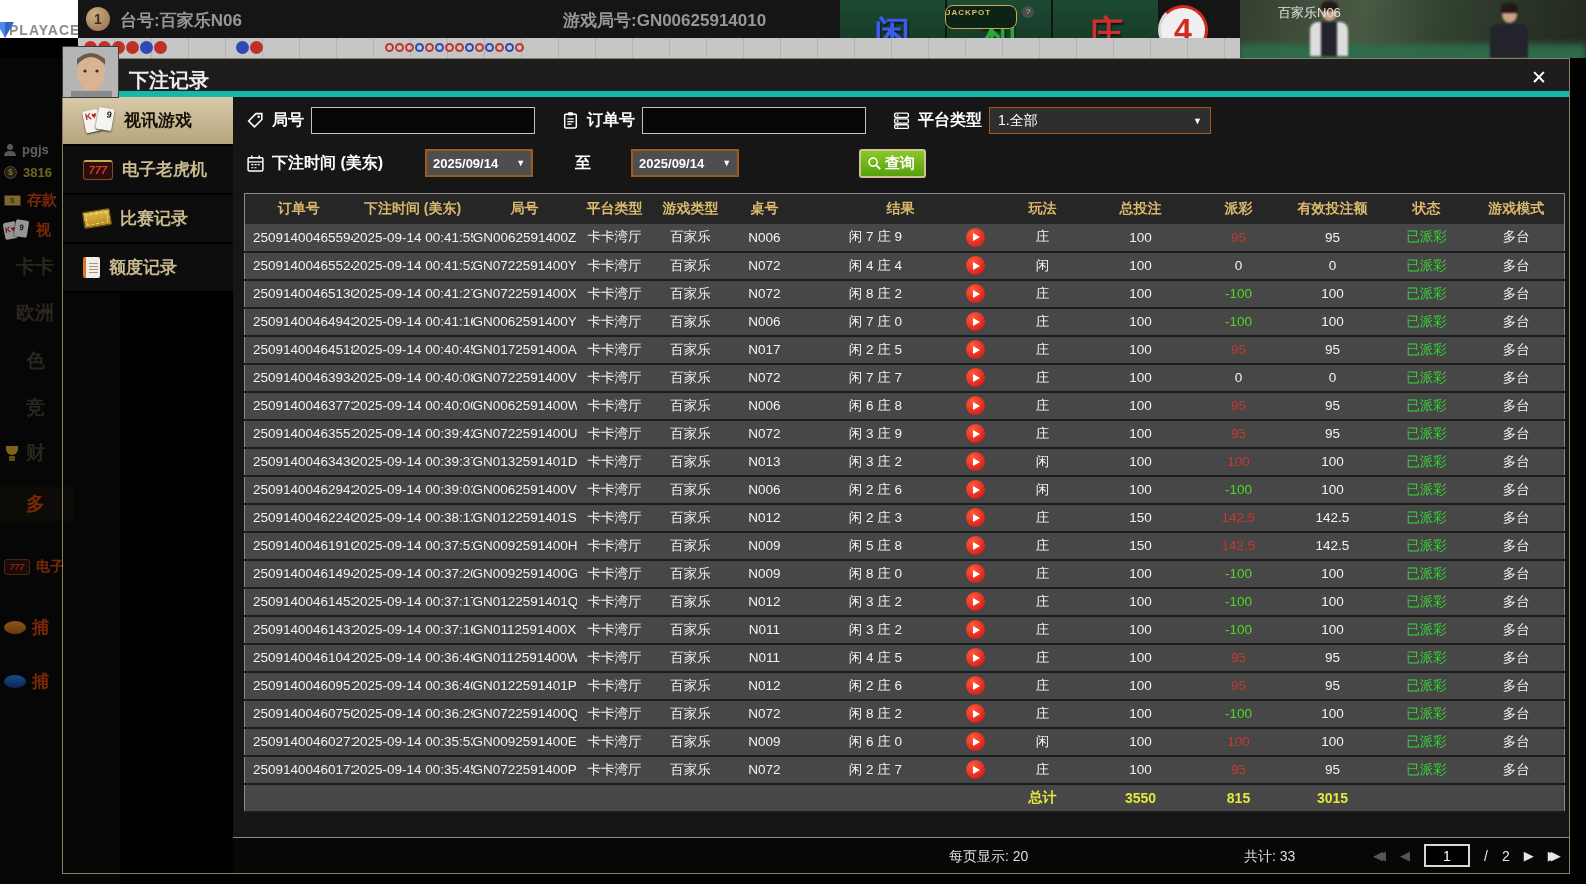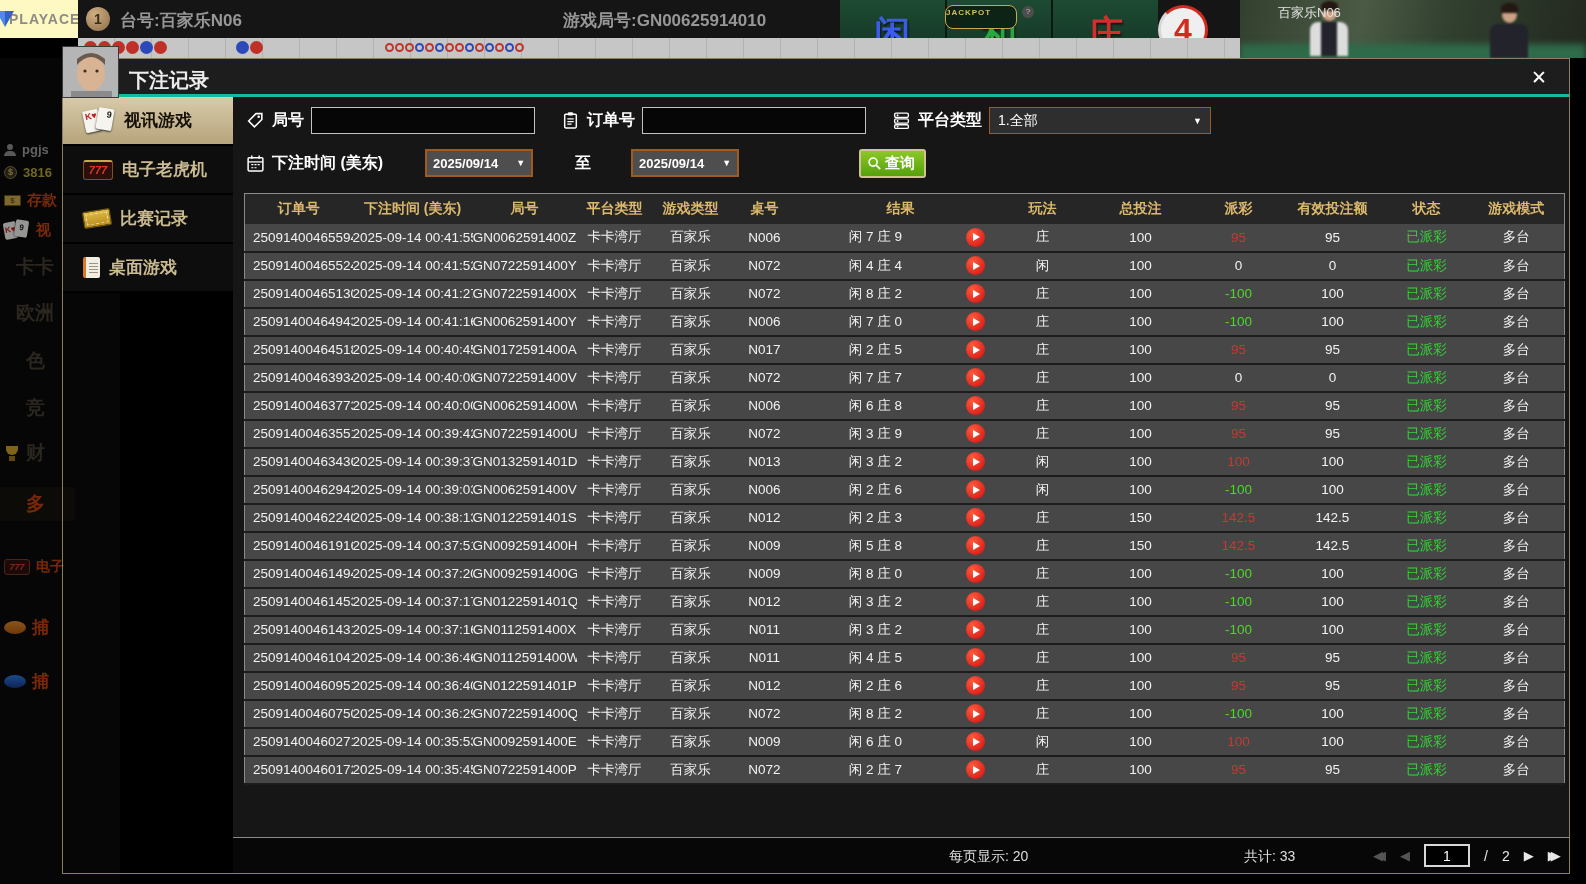--- a/index.html
+++ b/index.html
@@ -1,21 +1,21 @@
 <!DOCTYPE html>
 <html><head>
 <meta charset="utf-8">
 <style>
   * { margin:0; padding:0; box-sizing:border-box; }
   html,body { width:1586px; height:884px; background:#000; overflow:hidden;
               font-family:"Liberation Sans", sans-serif; position:relative; }
 
   
-  .logo-area { position:absolute; left:0; top:0; width:78px; height:38px; background:#fef9c3;
-               display:flex; align-items:center; padding-left:5px; gap:4px; z-index:1; }
+  .logo-area { position:absolute; left:0; top:0; width:78px; height:38px; background:#ffffff;
+               display:flex; align-items:flex-end; padding-left:5px; gap:4px; z-index:1; }
   .logo-mark { width:17px; height:16px; position:relative; }
   .logo-mark i { position:absolute; width:0; height:0; }
   .logo-mark .t1 { border-left:9px solid #2f63c8; border-bottom:16px solid transparent; left:0; }
   .logo-mark .t2 { border-right:9px solid #4f8ae8; border-bottom:16px solid transparent; right:0; }
   .logo-text { color:#8f8b84; font-size:14px; font-weight:bold; letter-spacing:1px; }
 
   .topbar { position:absolute; left:78px; top:0; width:1162px; height:38px; background:#151515; z-index:1; }
   .round-badge { position:absolute; left:8px; top:7px; width:24px; height:24px; border-radius:50%;
                  background:radial-gradient(circle at 35% 30%, #cfae84, #8d6d48); color:#3c2d16;
                  font-size:14px; font-weight:bold; display:flex; align-items:center; justify-content:center; }
@@ -90,21 +90,21 @@
 
   .backdrop { position:absolute; left:0; top:58px; right:0; bottom:0; background:rgba(0,0,0,.38); z-index:5; }
 
   .avatar { position:absolute; left:62px; top:46px; width:57px; height:52px; z-index:30; overflow:hidden;
             background:linear-gradient(#9a9a9a,#bdbdbd); border:1px solid #3a3a3a; }
 
   
   .modal { position:absolute; left:62px; top:58px; width:1508px; height:816px; z-index:10;
            border:1px solid #8a7f5e; background:transparent; }
   .m-title { position:absolute; left:0; top:0; right:0; height:38px; background:#1d1d1d;
-             border-bottom:3px solid #14b8a6; }
+             border-bottom:6px solid #14b8a6; }
   .m-title h1 { position:absolute; left:66px; top:8px; color:#ededed; font-size:20px; font-weight:600; }
   .m-close { position:absolute; right:22px; top:8px; color:#fff; font-size:19px; cursor:pointer; line-height:22px; }
 
   .m-menu { position:absolute; left:0; top:38px; width:170px; }
   .menu-item { height:49px; background:#0d0d0d; border-bottom:2px solid #000; display:flex; align-items:center;
                gap:9px; padding-left:20px; position:relative; cursor:pointer; }
   .menu-item span.lbl { color:#cbbb91; font-weight:bold; font-size:17px; }
   .menu-item.active { background:linear-gradient(#d8cbaa,#b6a47c); }
   .menu-item.active span.lbl { color:#161006; }
   .menu-item.active::after { content:""; position:absolute; right:-11px; top:50%; transform:translateY(-50%);
@@ -332,21 +332,21 @@
     <div class="menu-item">
       <span class="mi-777">777</span>
       <span class="lbl">电子老虎机</span>
     </div>
     <div class="menu-item">
       <span class="mi-ticket"></span>
       <span class="lbl">比赛记录</span>
     </div>
     <div class="menu-item">
       <span class="mi-doc"></span>
-      <span class="lbl">桌面游戏</span>
+      <span class="lbl">额度记录</span>
     </div>
   </div>
 
   <div class="m-content">
     <div class="filter-row1">
       <svg width="19" height="19" viewBox="0 0 18 18">
           <path d="M2.5 9.5 L9.5 2.5 H15 V8 L8 15 Z" fill="none" stroke="#fff" stroke-width="1.5"></path>
           <circle cx="12" cy="5.5" r="1.2" fill="#fff"></circle>
         </svg>
       <span class="f-gap-s"></span>
@@ -800,20 +800,28 @@
             <td><span class="play-btn">
                 <i></i>
               </span></td>
             <td class="c-play">庄</td>
             <td class="c-bet">100</td>
             <td class="c-payout pay-pos">95</td>
             <td class="c-valid">95</td>
             <td class="c-status">已派彩</td>
             <td class="c-mode">多台</td>
           </tr>
+          <tr class="t-sum">
+            <td colspan="8"></td>
+            <td>总计</td>
+            <td>3550</td>
+            <td>815</td>
+            <td>3015</td>
+            <td colspan="2"></td>
+          </tr>
         </tbody>
     </table>
 
     <div class="pager">
       <span class="per-page">每页显示: 20</span>
       <span class="total-count">共计: 33</span>
       <div class="pager-ctrls">
         <span class="pg-arrow pg-dim">◀◀</span>
         <span class="pg-arrow pg-dim" style="letter-spacing:0; padding-right:0;">◀</span>
         <input class="page-box" value="1" style="">

